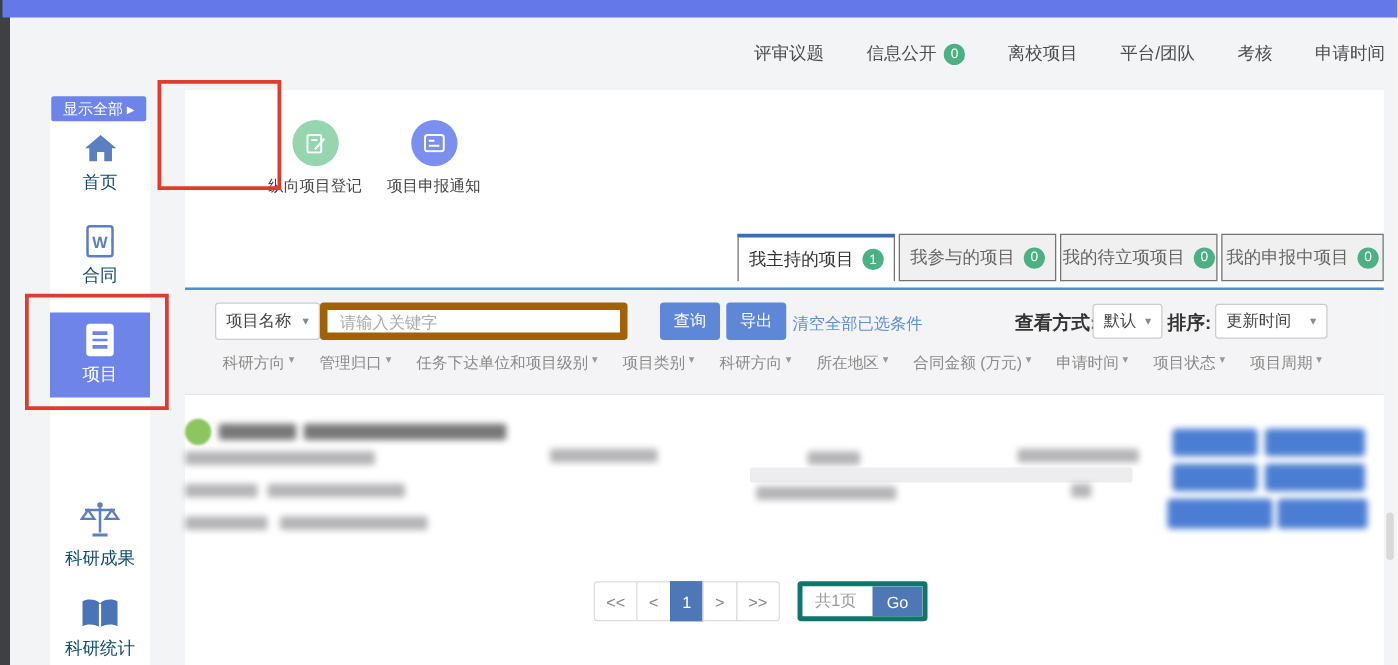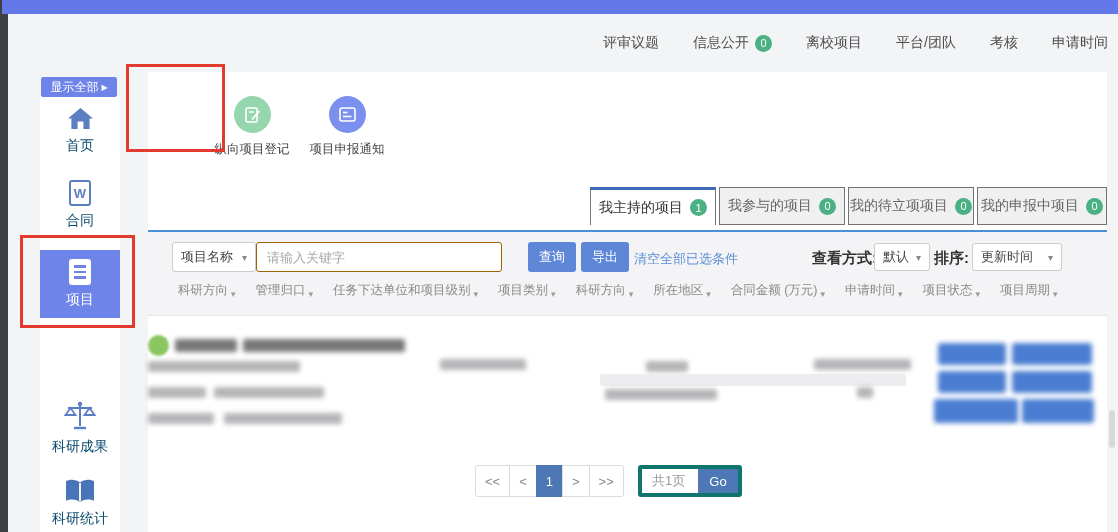--- a/index.html
+++ b/index.html
@@ -42,27 +42,27 @@
 
   
   .tab { top:187px; height:38px; background:#f0f0f1; border:1px solid #737373; display:flex; align-items:center; justify-content:center; gap:7px; font-size:14px; color:#666; cursor:pointer; }
   .tab.active { background:#fff; border-top:3px solid #3a6cb8; border-bottom:none; color:#333; }
   .tab-badge { display:inline-flex; align-items:center; justify-content:center; width:17px; height:17px; border-radius:50%; background:#4bb185; color:#fff; font-size:11px; }
 
   
   .filter-panel { left:148px; top:230px; width:959px; height:86px; background:#f4f4f6; border-top:2px solid #4a90d9; border-bottom:1px solid #e6e6e8; }
   .sel-box { height:30px; background:#fff; border:1px solid #ccc; border-radius:3px; display:flex; align-items:center; justify-content:space-between; padding:0 8px; font-size:13px; color:#444; cursor:pointer; }
   .sel-box .caret { color:#888; font-size:10px; margin-left:6px; }
-  .search-input { height:30px; background:#fff; border:1px solid #a16207; border-radius:3px; padding:0 10px; font-size:13px; color:#333; font-family:inherit; }
+  .search-input { height:30px; background:#fff; border:6px solid #a16207; border-radius:3px; padding:0 10px; font-size:13px; color:#333; font-family:inherit; }
   .search-input::placeholder { color:#aaa; }
   .btn-blue { height:30px; background:#5f87d7; color:#fff; border:none; border-radius:3px; font-size:13px; padding:0 11px; cursor:pointer; font-family:inherit; }
   .clear-link { font-size:13px; color:#5a8fd6; cursor:pointer; white-space:nowrap; }
   .bold-lbl { font-size:15px; font-weight:bold; color:#333; white-space:nowrap; }
   .filter-row { left:178px; top:282px; display:flex; gap:20px; align-items:center; }
-  .filter-item { font-size:12.5px; color:#8a8a8a; cursor:pointer; white-space:nowrap; display:flex; align-items:flex-end; gap:3px; }
+  .filter-item { font-size:12.5px; color:#8a8a8a; cursor:pointer; white-space:nowrap; display:flex; align-items:flex-start; gap:3px; }
   .filter-item .caret { font-size:9px; color:#999; }
 
   
   .avatar { border-radius:50%; background:#8cc660; filter:blur(1px); }
   .redact { filter:blur(2.5px); border-radius:2px; }
   .redact.dark { background:#787878; }
   .redact.gray { background:#b5b5b8; }
   .smear { background:#ededef; border-radius:2px; }
   .redact-btn { background:#4b7ed2; border-radius:3px; filter:blur(2.5px); cursor:pointer; border:none; }
 

